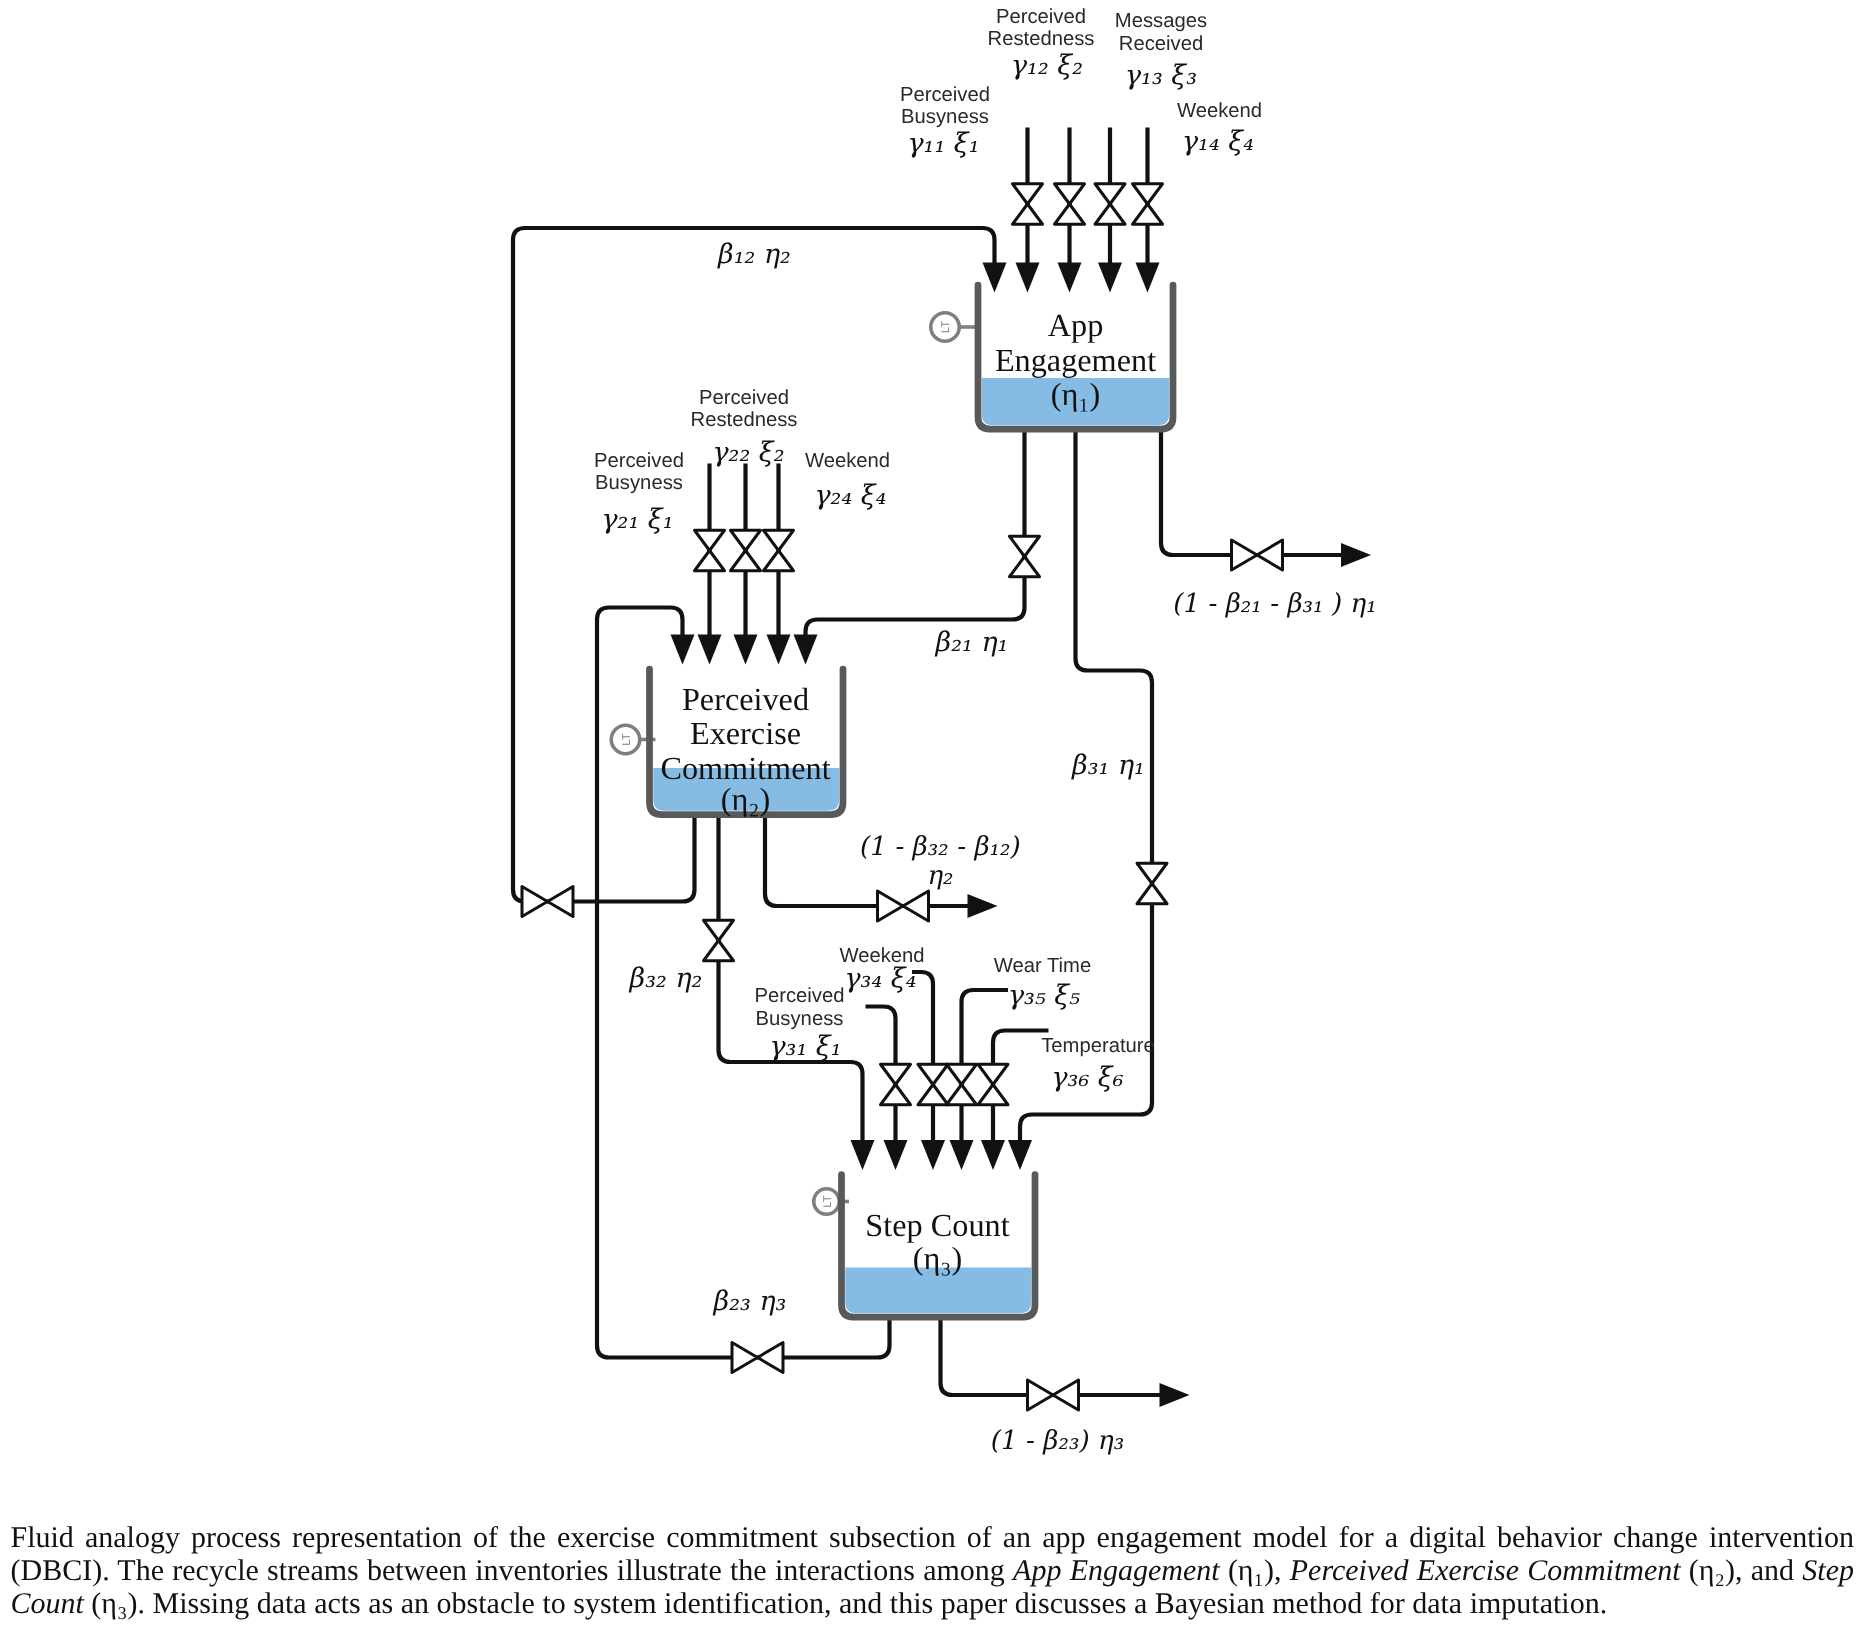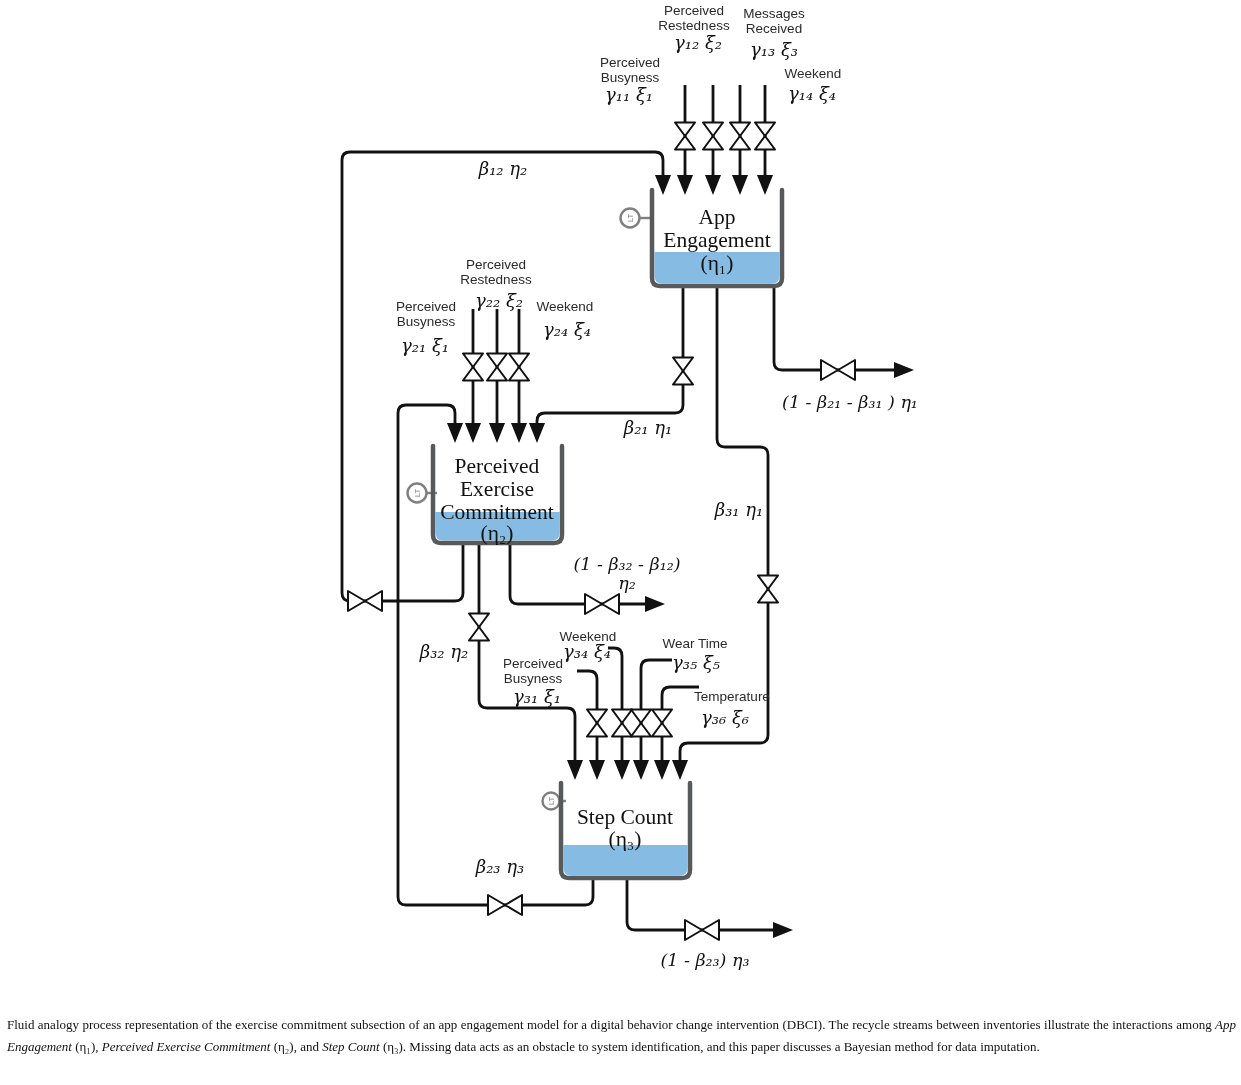--- a/index.html
+++ b/index.html
@@ -11,21 +11,21 @@
   .ah{fill:#111111;stroke:none;}
   .valve{fill:#ffffff;stroke:#111111;stroke-width:2px;stroke-linejoin:round;}
   .gauge{fill:#ffffff;stroke:#7f7f7f;stroke-width:2.4px;}
   .gstem{stroke:#7f7f7f;stroke-width:2.4px;}
   .gtxt{font:7.5px "Liberation Sans","DejaVu Sans",sans-serif;fill:#7f7f7f;text-anchor:middle;}
   .lbl{font:13.5px "Liberation Sans","DejaVu Sans",sans-serif;fill:#2a2a2a;text-anchor:middle;}
   .sym{font-family:"DejaVu Serif","Liberation Serif",serif;font-style:italic;font-size:18px;fill:#111111;text-anchor:middle;}
   .sym.small{font-size:17.5px;}
   .ttl{font-family:"Liberation Serif","DejaVu Serif",serif;font-size:21.5px;fill:#111111;text-anchor:middle;}
   .caption{position:absolute;left:7px;top:1014px;width:1229px;
-    font-family:"Liberation Serif","DejaVu Serif",serif;font-size:13px;line-height:22px;
+    font-family:"Liberation Serif","DejaVu Serif",serif;font-size:20px;line-height:22px;
     color:#111111;text-align:justify;}
   .caption .it{font-style:italic;}
 </style>
 </head>
 <body>
 
 <div class="canvas">
 
 <svg width="1241" height="1010" viewBox="0 0 1241 1010">
   <defs>

